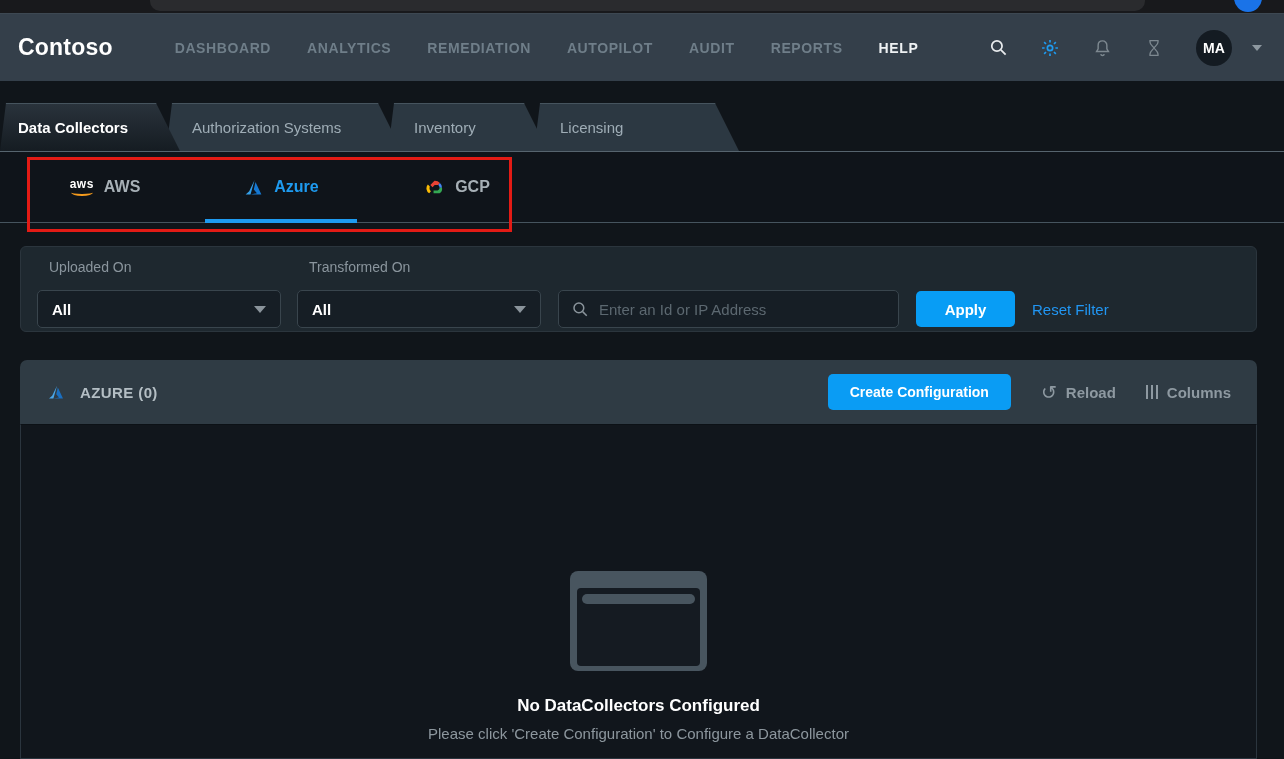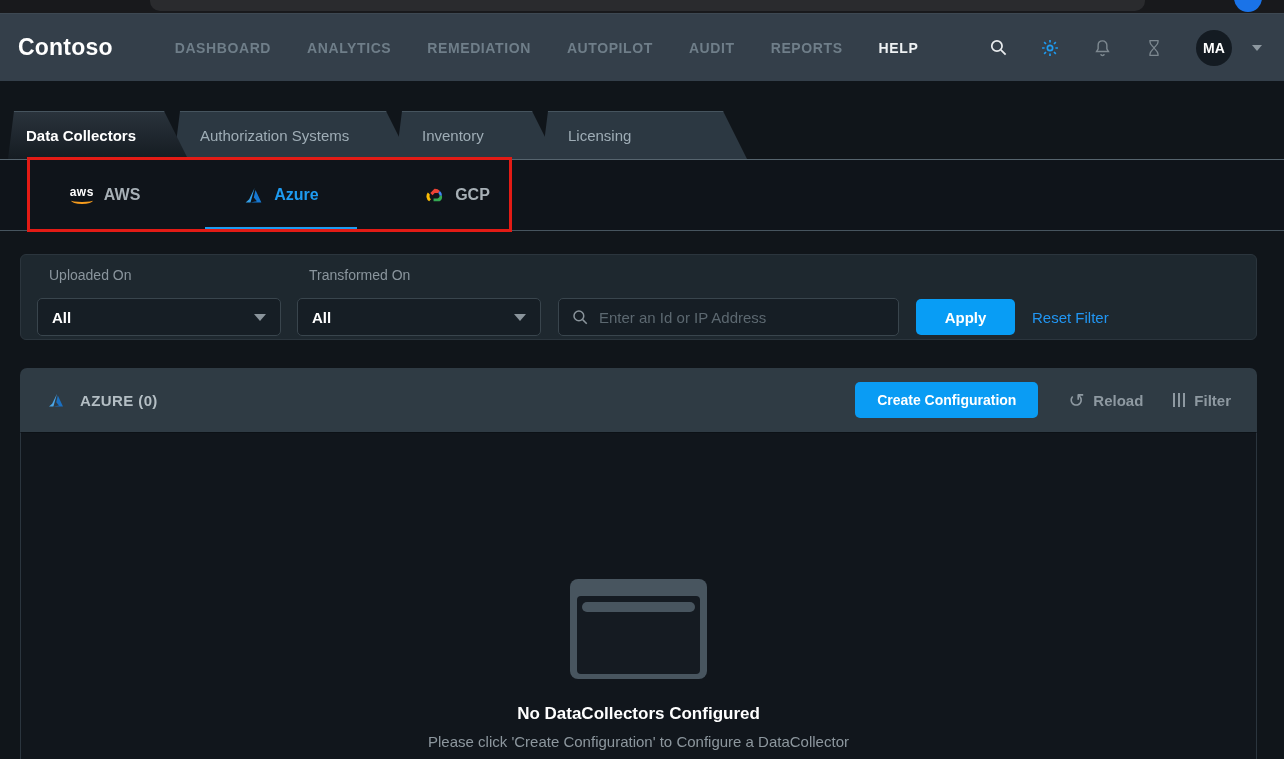--- a/index.html
+++ b/index.html
@@ -28,22 +28,22 @@
   .header-right { margin-left:auto; display:flex; align-items:center; gap:32px; }
   .hicon { width:20px; height:20px; display:flex; align-items:center; justify-content:center; cursor:pointer; }
   .hicon svg { display:block; }
   .help-search { margin-left:-30px; } 
   .avatar { width:36px; height:36px; border-radius:50%; background:#141b22; color:#fff;
     font-size:14px; font-weight:bold; display:flex; align-items:center; justify-content:center; }
   .caret-down { width:0; height:0; border-left:5px solid transparent; border-right:5px solid transparent;
     border-top:6px solid #8d98a0; margin-left:-12px; }
 
   
-  .tab-strip { height:79px; background:#10151a; border-bottom:1px solid #56646e;
-    display:flex; align-items:flex-end;padding-left:8px; }
+  .tab-strip { height:71px; background:#10151a; border-bottom:1px solid #56646e;
+    display:flex; align-items:flex-end; }
   .tab { height:48px; display:flex; align-items:center; padding:0 34px 0 18px;
     font-size:15px; color:#9fadb6; cursor:pointer; margin-right:-14px;
     clip-path: polygon(6px 0, calc(100% - 24px) 0, 100% 100%, 0 100%);
     background:#2c3842; box-shadow: inset 0 1px 0 #46545e;
   }
   .tab.t2 { padding-left:26px; }
   .tab.active { background:linear-gradient(#2a333c, #151c22); color:#ffffff; font-weight:bold; z-index:5; }
   .tab.z4 { z-index:4; } .tab.z3 { z-index:3; } .tab.z2 { z-index:2; }
 
   
@@ -236,21 +236,21 @@
         <div class="ghost-action">
           <span class="reload-glyph">↺</span>
           <span>Reload</span>
         </div>
         <div class="ghost-action">
           <span class="columns-glyph">
               <i></i>
               <i></i>
               <i></i>
             </span>
-          <span>Filter</span>
+          <span>Columns</span>
         </div>
       </div>
     </div>
     <div class="panel-body">
       <div class="empty-icon">
         <div class="inner">
             <div class="bar"></div>
           </div>
       </div>
       <div class="empty-title">No DataCollectors Configured</div>

